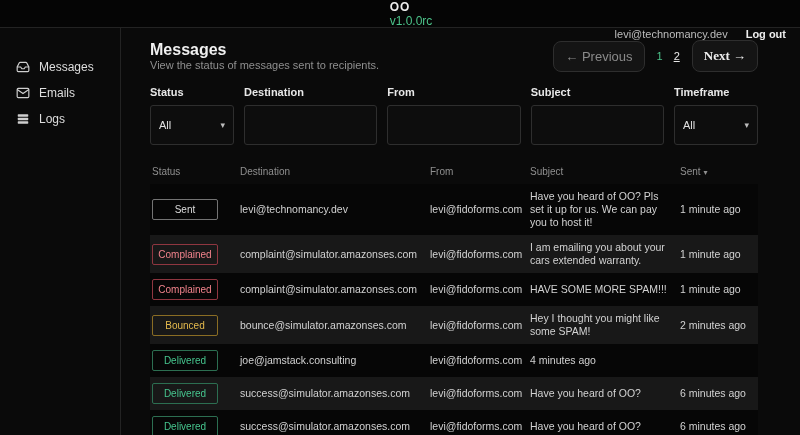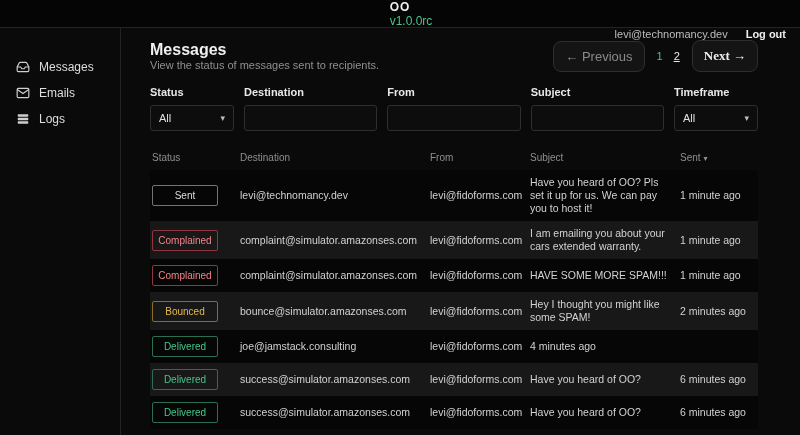--- a/index.html
+++ b/index.html
@@ -25,21 +25,21 @@
   .pager { margin-left:auto; display:flex; align-items:center; gap:12px; }
   .pg-btn { font-size:13px; padding:7px 11px; border:1px solid #2e2e2e; border-radius:8px;
     background:#141414; cursor:pointer; }
   .pg-btn.prev { color:#8a8a8a; }
   .pg-btn.next { color:#ededed; font-weight:bold;font-family:Liberation Serif, serif; }
   .pg-pages { display:flex; gap:11px; font-size:11px; }
   .pg-num { cursor:pointer; color:#e8e8e8; text-decoration:underline; }
   .pg-num.active { color:#4cc38a; text-decoration:none; }
   .filters { display:grid; grid-template-columns:84px 1fr 1fr 1fr 84px; gap:10px; margin-top:14px; }
   .f-label { font-size:11px; font-weight:bold; color:#e8e8e8; margin-bottom:7px; }
-  .f-box { height:26px; border:1px solid #2e2e2e; border-radius:3px; background:#0d0d0d;
+  .f-box { height:40px; border:1px solid #2e2e2e; border-radius:3px; background:#0d0d0d;
     display:flex; align-items:center; padding:0 8px; font-size:11px; color:#e0e0e0; }
   .f-box .caret { margin-left:auto; color:#bdbdbd; font-size:9px; }
   input.f-box { width:100%; outline:none; }
   .table { margin-top:16px; }
   .t-head { display:grid; grid-template-columns:88px 190px 100px 150px 1fr;
     font-size:10px; color:#8f8f8f; padding:5px 2px 7px 2px; }
   .t-row { display:grid; grid-template-columns:88px 190px 100px 150px 1fr;
     font-size:10.5px; line-height:13px; padding:6px 2px; align-items:center; cursor:pointer; }
   .t-row:nth-child(even) { background:#181818; }
   .t-row:nth-child(odd) { background:#060606; }

